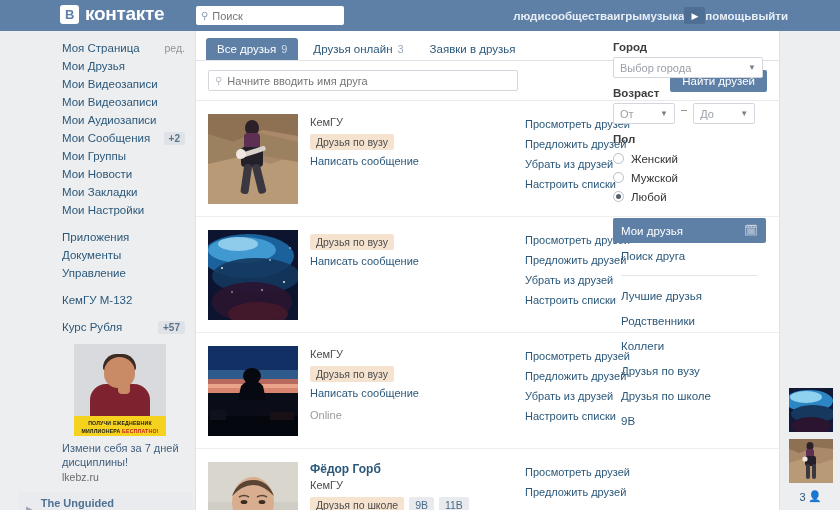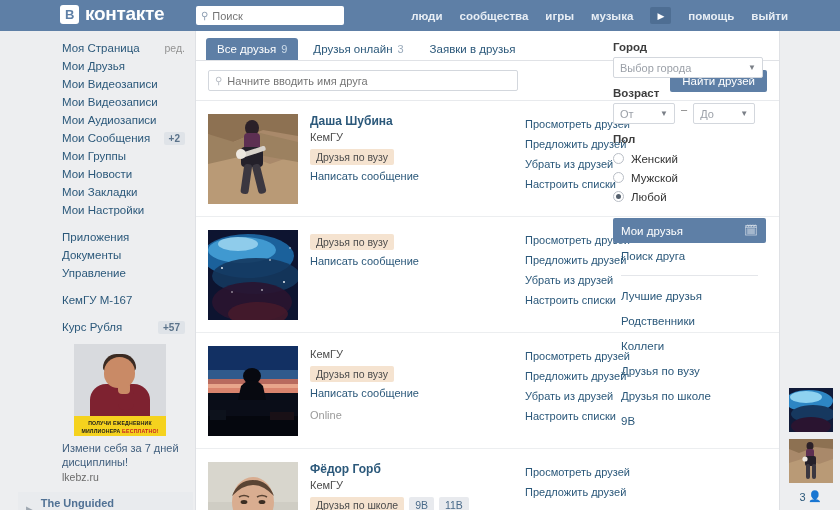--- a/index.html
+++ b/index.html
@@ -35,21 +35,21 @@
     background:#fff; border-radius:2px;
     display:flex; align-items:center; padding:0 5px; gap:4px;
   }
   .search-box .mag { color:#8b9cb0; font-size:10px; }
   .search-box input {
     border:0; outline:0; font-size:11px; color:#777; width:120px;
     font-family:"Liberation Sans", sans-serif; background:transparent;
   }
   .topnav {
     position:absolute; right:52px; top:0; height:31px;
-    display:flex; align-items:center; gap:17px;
+    display:flex; align-items:center; 
   }
   .topnav a {
     color:#e8eef5; text-decoration:none; font-size:11.5px; font-weight:bold;
   }
   .topnav .arrow-btn {
     width:21px; height:17px; background:#4e6e93; border-radius:2px;
     display:flex; align-items:center; justify-content:center;
     color:#fff; font-size:9px;
   }
 
@@ -309,21 +309,21 @@
     <div class="side-item">
       <span>Документы</span>
     </div>
     <div class="side-item">
       <span>Управление</span>
     </div>
 
     <div class="side-gap"></div>
 
     <div class="side-item">
-      <span>КемГУ М-167</span>
+      <span>КемГУ М-132</span>
     </div>
 
     <div class="side-gap"></div>
 
     <div class="side-item">
       <span>Курс Рубля</span>
       <span class="side-badge">+57</span>
     </div>
 
     <div class="ad">
@@ -388,21 +388,20 @@
           <ellipse cx="44" cy="14" rx="7" ry="8" fill="#2b2028"></ellipse>
           <rect x="36" y="19" width="16" height="18" rx="4" fill="#5d2f52"></rect>
           <rect x="33" y="33" width="22" height="20" rx="4" fill="#24202a"></rect>
           <rect x="35" y="50" width="8" height="30" rx="3" fill="#3b3740" transform="rotate(8 39 60)"></rect>
           <rect x="46" y="50" width="8" height="30" rx="3" fill="#3b3740" transform="rotate(-14 50 60)"></rect>
           <rect x="28" y="36" width="30" height="5" rx="2" fill="#d8d2cb" transform="rotate(-18 43 38)"></rect>
           <circle cx="33" cy="40" r="5" fill="#eee8e0"></circle>
         </svg>
       </div>
       <div class="fcol">
-        <div class="fname">Даша Шубина</div>
         <div class="funi">КемГУ</div>
         <div class="chips">
           <span class="chip">Друзья по вузу</span>
         </div>
         <div class="flink">Написать сообщение</div>
       </div>
       <div class="factions">
         <div>Просмотреть друзей</div>
         <div>Предложить друзей</div>
         <div>Убрать из друзей</div>

